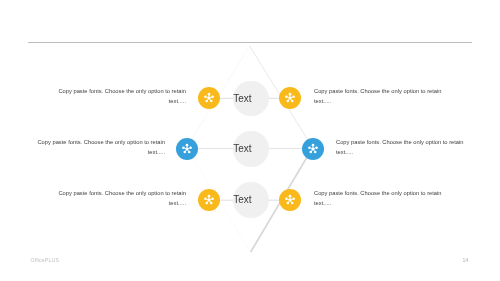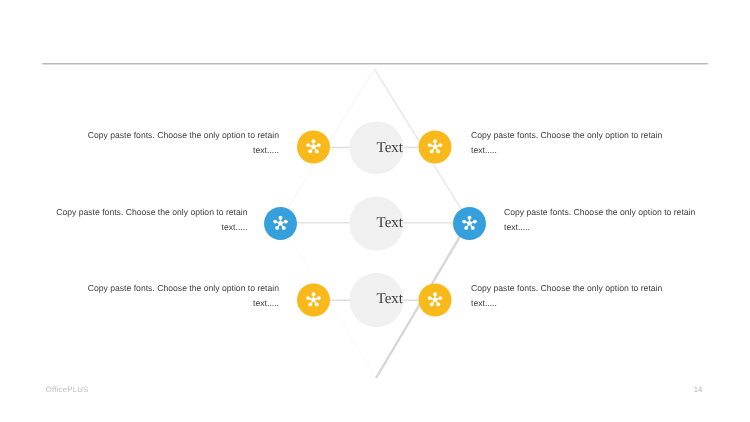--- a/index.html
+++ b/index.html
@@ -9,22 +9,22 @@
   .slide{position:relative;width:500px;height:281px;background:#ffffff;overflow:hidden;}
 
   
   .center-circle,.body-text,.footer-logo,.page-num{filter:opacity(100%);}
 
   .divider{position:absolute;left:28px;top:42px;width:444px;height:1px;background:#bcbcbe;}
 
   .bg-lines{position:absolute;left:0;top:0;width:500px;height:281px;}
 
   .center-circle{position:absolute;width:35.5px;height:35.5px;border-radius:50%;
-      background:#f0f0f0;display:flex;align-items:center;justify-content:flex-end;
-      font-size:10px;color:#3b3b3b;font-family:Liberation Serif, serif;}
+      background:#f0f0f0;display:flex;align-items:center;justify-content:flex-start;
+      font-size:10px;color:#3b3b3b;}
   .center-circle.r1{left:233.2px;top:80.8px;}
   .center-circle.r2{left:233.2px;top:131.2px;}
   .center-circle.r3{left:233.2px;top:182px;}
 
   .icon-circle{position:absolute;width:22px;height:22px;border-radius:50%;}
   .icon-circle.yellow{background:#f9b91a;}
   .icon-circle.blue{background:#36a0dc;}
   .icon-circle svg{position:absolute;left:0;top:0;width:22px;height:22px;display:block;}
   .icon-circle.l1{left:198px;top:87.3px;}
   .icon-circle.l2{left:176px;top:137.5px;}

